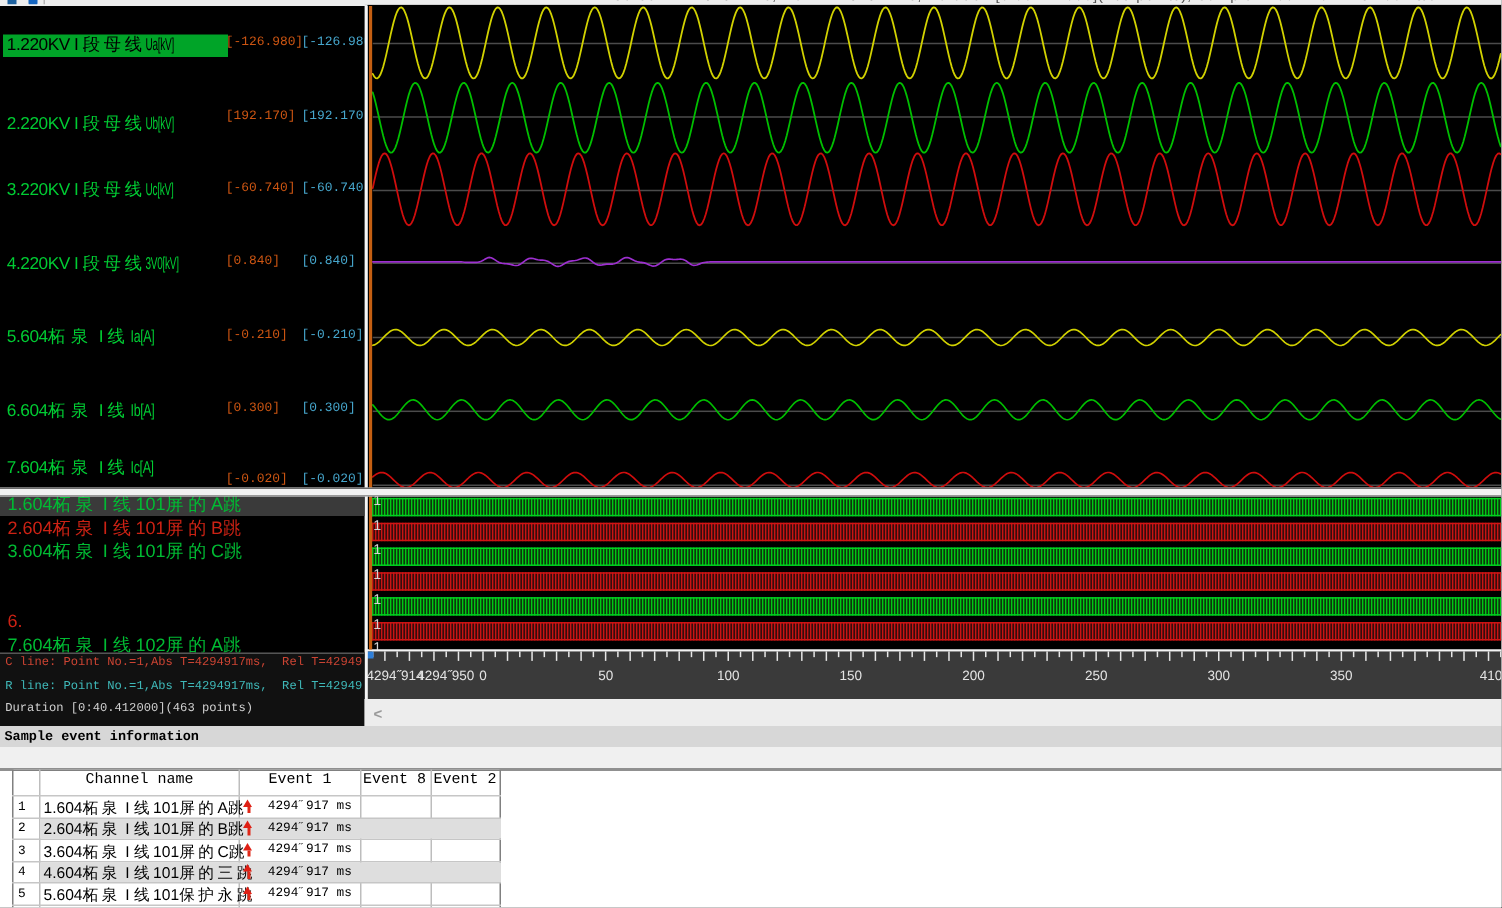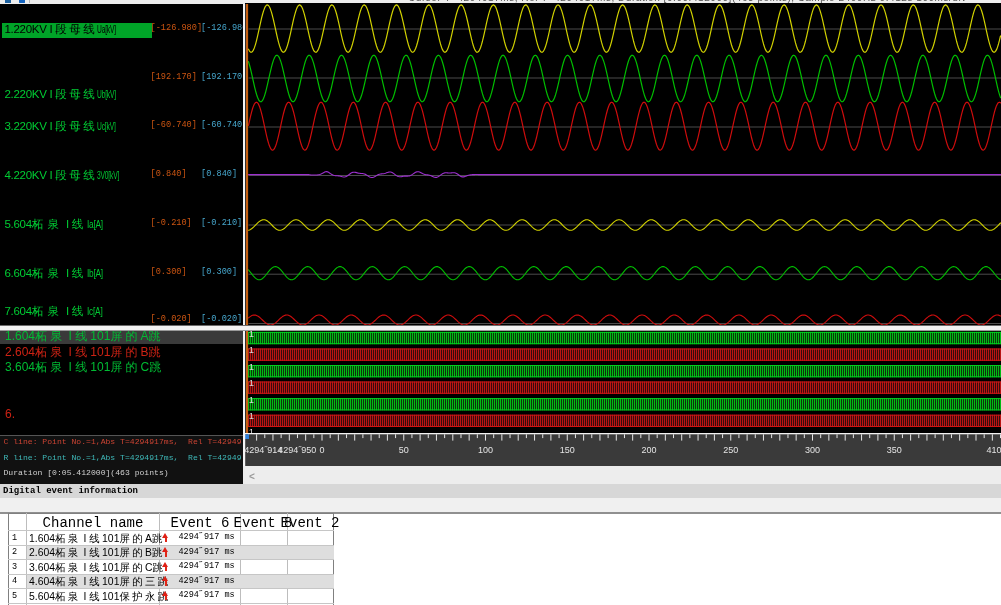--- a/index.html
+++ b/index.html
@@ -1,19 +1,19 @@
 <!DOCTYPE html>
 <html><head><meta charset="utf-8"><style>
 *{margin:0;padding:0;box-sizing:border-box}
 html,body{width:1001px;height:605px;overflow:hidden;background:#f0f0f0;font-family:"Liberation Sans",sans-serif}
 .al{position:absolute;left:4.5px;font-size:11.5px;white-space:pre;letter-spacing:-0.3px}
 .av{position:absolute;font-family:"Liberation Mono",monospace;font-size:8.6px;white-space:pre}
 .dl{position:absolute;left:5px;font-size:12px;white-space:pre}
 .st{position:absolute;left:3.5px;width:238px;overflow:hidden;font-family:"Liberation Mono",monospace;font-size:8.1px;white-space:pre}
-.th{position:absolute;transform:translateX(-50%);font-family:"Liberation Mono",monospace;font-size:14px;color:#000;white-space:pre}
+.th{position:absolute;transform:translateX(-50%);font-family:"Liberation Mono",monospace;font-size:10px;color:#000;white-space:pre}
 .tn{position:absolute;font-family:"Liberation Mono",monospace;font-size:8.5px;color:#000}
 .tc{position:absolute;font-size:10.4px;color:#000;white-space:pre}
 .tt{position:absolute;font-family:"Liberation Mono",monospace;font-size:8.5px;color:#000;white-space:pre}
 </style></head>
 <body>
 <div style="position:absolute;left:0;top:0;width:1001px;height:605px;overflow:hidden">
 <svg style="position:absolute;left:243px;top:3px" width="758" height="463" viewBox="243 3 758 463">
 <defs>
 <clipPath id="an">
           <rect x="243" y="3" width="758" height="322"></rect>
@@ -184,21 +184,21 @@
       <rect x="243" y="433" width="1.6" height="5.2" fill="#c06018"></rect>
       <rect x="244.6" y="434.4" width="4.4" height="4.6" fill="#2f7fd9"></rect>
 <rect x="243" y="4" width="2.2" height="462" fill="#f5f5f5"></rect>
       <rect x="246" y="4" width="2.1" height="429" fill="#c45f12"></rect>
 </svg>
 <div style="position:absolute;left:0;top:4px;width:243px;height:479.5px;background:#000"></div>
     <div style="position:absolute;left:2px;top:22.5px;width:150px;height:15px;background:#00a428"></div>
     <div class="al" style="top:22.0px;color:#000">1.220KV I <i style="font-style:normal;letter-spacing:2.5px">段母线</i><span style="display:inline-block;transform:scaleX(0.58);transform-origin:0 60%;white-space:pre">Ua[kV]</span></div>
     <div class="av" style="top:23.0px;left:150.5px;color:#cc5512">[-126.980]</div>
     <div class="av" style="top:23.0px;left:201px;color:#46a6cc;width:41.5px;overflow:hidden">[-126.980]</div>
-    <div class="al" style="top:87px;color:#00cc33">2.220KV I <i style="font-style:normal;letter-spacing:2.5px">段母线</i><span style="display:inline-block;transform:scaleX(0.58);transform-origin:0 60%;white-space:pre">Ub[kV]</span></div>
+    <div class="al" style="top:75px;color:#00cc33">2.220KV I <i style="font-style:normal;letter-spacing:2.5px">段母线</i><span style="display:inline-block;transform:scaleX(0.58);transform-origin:0 60%;white-space:pre">Ub[kV]</span></div>
     <div class="av" style="top:71.5px;left:150.5px;color:#cc5512">[192.170]</div>
     <div class="av" style="top:71.5px;left:201px;color:#46a6cc;width:41.5px;overflow:hidden">[192.170]</div>
     <div class="al" style="top:119.0px;color:#00cc33">3.220KV I <i style="font-style:normal;letter-spacing:2.5px">段母线</i><span style="display:inline-block;transform:scaleX(0.58);transform-origin:0 60%;white-space:pre">Uc[kV]</span></div>
     <div class="av" style="top:120.0px;left:150.5px;color:#cc5512">[-60.740]</div>
     <div class="av" style="top:120.0px;left:201px;color:#46a6cc;width:41.5px;overflow:hidden">[-60.740]</div>
     <div class="al" style="top:167.5px;color:#00cc33">4.220KV I <i style="font-style:normal;letter-spacing:2.5px">段母线</i><span style="display:inline-block;transform:scaleX(0.58);transform-origin:0 60%;white-space:pre">3V0[kV]</span></div>
     <div class="av" style="top:168.5px;left:150.5px;color:#cc5512">[0.840]</div>
     <div class="av" style="top:168.5px;left:201px;color:#46a6cc;width:41.5px;overflow:hidden">[0.840]</div>
     <div class="al" style="top:217.0px;color:#00cc33">5.604<i style="font-style:normal;letter-spacing:4.1px">柘泉</i> I <i style="font-style:normal;letter-spacing:4.1px">线</i><span style="display:inline-block;transform:scaleX(0.72);transform-origin:0 60%;white-space:pre">Ia[A]</span></div>
     <div class="av" style="top:218.0px;left:150.5px;color:#cc5512">[-0.210]</div>
@@ -207,54 +207,55 @@
     <div class="av" style="top:267.0px;left:150.5px;color:#cc5512">[0.300]</div>
     <div class="av" style="top:267.0px;left:201px;color:#46a6cc;width:41.5px;overflow:hidden">[0.300]</div>
     <div class="al" style="top:304px;color:#00cc33">7.604<i style="font-style:normal;letter-spacing:4.1px">柘泉</i> I <i style="font-style:normal;letter-spacing:4.1px">线</i><span style="display:inline-block;transform:scaleX(0.72);transform-origin:0 60%;white-space:pre">Ic[A]</span></div>
     <div class="av" style="top:313.5px;left:150.5px;color:#cc5512">[-0.020]</div>
     <div class="av" style="top:313.5px;left:201px;color:#46a6cc;width:41.5px;overflow:hidden">[-0.020]</div>
     <div style="position:absolute;left:0;top:327.5px;width:243px;height:16.7px;background:#3a3a3a"></div>
     <div class="dl" style="top:328.0px;color:#00bb33">1.604<i style="font-style:normal;letter-spacing:3.1px">柘泉</i> I <i style="font-style:normal;letter-spacing:3.1px">线</i>101<i style="font-style:normal;letter-spacing:3.1px">屏的</i>A<i style="font-style:normal;letter-spacing:3.1px">跳</i></div>
     <div class="dl" style="top:343.7px;color:#cc2214">2.604<i style="font-style:normal;letter-spacing:3.1px">柘泉</i> I <i style="font-style:normal;letter-spacing:3.1px">线</i>101<i style="font-style:normal;letter-spacing:3.1px">屏的</i>B<i style="font-style:normal;letter-spacing:3.1px">跳</i></div>
     <div class="dl" style="top:359.4px;color:#00bb33">3.604<i style="font-style:normal;letter-spacing:3.1px">柘泉</i> I <i style="font-style:normal;letter-spacing:3.1px">线</i>101<i style="font-style:normal;letter-spacing:3.1px">屏的</i>C<i style="font-style:normal;letter-spacing:3.1px">跳</i></div>
     <div class="dl" style="top:406.5px;color:#cc2214">6.</div>
+    <div class="dl" style="top:422.2px;color:#00bb33">7.604<i style="font-style:normal;letter-spacing:3.1px">柘泉</i> I <i style="font-style:normal;letter-spacing:3.1px">线</i>102<i style="font-style:normal;letter-spacing:3.1px">屏的</i>A<i style="font-style:normal;letter-spacing:3.1px">跳</i></div>
     <div style="position:absolute;left:0;top:434.5px;width:243px;height:49px;background:#111;border-top:1px solid #555"></div>
     <div class="st" style="top:437.4px;color:#cc4433">C line: Point No.=1,Abs T=4294917ms,  Rel T=4294917ms</div>
     <div class="st" style="top:452.8px;color:#3fb9b9">R line: Point No.=1,Abs T=4294917ms,  Rel T=4294917ms</div>
-    <div class="st" style="top:468px;color:#d0d0d0">Duration [0:05.412000](463 points)</div>
+    <div class="st" style="top:468px;color:#d0d0d0">Duration [0:40.412000](463 points)</div>
 <div style="position:absolute;left:0;top:325px;width:1001px;height:5.5px;background:#f2f2f2;border-top:1px solid #6a6a6a;border-bottom:1px solid #999"></div>
 <div style="position:absolute;left:0;top:0;width:1001px;height:2.9px;background:#ededed;overflow:hidden">
       <div style="position:absolute;left:4.5px;top:0;width:6.5px;height:4px;background:#1e62a0"></div>
       <div style="position:absolute;left:19px;top:0;width:6px;height:4px;background:#1565c0;border-radius:0 0 2px 2px"></div>
       <div style="position:absolute;left:28.5px;top:0;width:1px;height:4px;background:#b5b5b5"></div>
       <div style="position:absolute;left:408px;top:-7.8px;width:600px;font:10px 'Liberation Sans';color:#555;letter-spacing:.55px">Cursor T=4294917ms, Rel T=4294917ms, Duration [0:00.412000](463 points), Sample 2400Hz  0.412s  100ms/div</div>
     </div>
     <div style="position:absolute;left:0;top:2.9px;width:245.2px;height:1.1px;background:#ededed"></div>
 <div style="position:absolute;left:243px;top:466px;width:758px;height:17.5px;background:#ededed"></div>
     <div style="position:absolute;left:249px;top:470.5px;width:10px;height:11px;color:#9a9a9a;font:bold 10px 'Liberation Sans'">&lt;</div>
     <div style="position:absolute;left:0;top:483.5px;width:1001px;height:14px;background:#d7d7d7"></div>
-    <div style="position:absolute;left:3px;top:486.3px;font:bold 9px 'Liberation Mono';color:#000">Digital event information</div>
+    <div style="position:absolute;left:3px;top:486.3px;font:bold 9px 'Liberation Mono';color:#000">Sample event information</div>
     <div style="position:absolute;left:0;top:497.5px;width:1001px;height:14.8px;background:#f0f0f0"></div>
     <div style="position:absolute;left:0;top:512.3px;width:1001px;height:1.3px;background:#909090"></div>
     <div style="position:absolute;left:0;top:513.6px;width:1001px;height:91.4px;background:#fff"></div>
 <div style="position:absolute;left:7.5px;top:513.0px;width:326.7px;height:92px;border:1px solid #808080;border-bottom:none;background:#fff"></div>
     <div style="position:absolute;left:26px;top:513.0px;width:1px;height:92px;background:#bdbdbd"></div>
     <div style="position:absolute;left:159.4px;top:513.0px;width:1px;height:92px;background:#bdbdbd"></div>
     <div style="position:absolute;left:239.5px;top:513.0px;width:1px;height:92px;background:#bdbdbd"></div>
     <div style="position:absolute;left:287px;top:513.0px;width:1px;height:92px;background:#bdbdbd"></div>
     <div style="position:absolute;left:7.5px;top:530.4px;width:326.7px;height:1px;background:#c6c6c6"></div>
     <div style="position:absolute;left:7.5px;top:544.9px;width:326.7px;height:1px;background:#c6c6c6"></div>
     <div style="position:absolute;left:7.5px;top:559.4px;width:326.7px;height:1px;background:#c6c6c6"></div>
     <div style="position:absolute;left:7.5px;top:573.9px;width:326.7px;height:1px;background:#c6c6c6"></div>
     <div style="position:absolute;left:7.5px;top:588.4px;width:326.7px;height:1px;background:#c6c6c6"></div>
     <div style="position:absolute;left:7.5px;top:602.9px;width:326.7px;height:1px;background:#c6c6c6"></div>
     <div style="position:absolute;left:26.5px;top:545.9px;width:307.7px;height:13.5px;background:#dedede"></div>
     <div style="position:absolute;left:26.5px;top:574.9px;width:307.7px;height:13.5px;background:#dedede"></div>
     <div class="th" style="left:93px;top:515.4px">Channel name</div>
-    <div class="th" style="left:200px;top:515.4px">Event 6</div>
+    <div class="th" style="left:200px;top:515.4px">Event 1</div>
     <div class="th" style="left:263px;top:515.4px">Event 8</div>
     <div class="th" style="left:310px;top:515.4px">Event 2</div>
     <div class="tn" style="left:12px;top:532.7px">1</div>
     <div class="tc" style="left:29px;top:531.7px">1.604<i style="font-style:normal;letter-spacing:2.4px">柘泉</i> I <i style="font-style:normal;letter-spacing:2.4px">线</i>101<i style="font-style:normal;letter-spacing:2.4px">屏的</i>A<i style="font-style:normal;letter-spacing:2.4px">跳</i></div>
     <div style="position:absolute;left:161.5px;top:532.7px;width:0;height:0;border-left:3.5px solid transparent;border-right:3.5px solid transparent;border-bottom:5px solid #df2015"></div>
     <div style="position:absolute;left:164.5px;top:537.7px;width:2px;height:4.5px;background:#e02818"></div>
     <div class="tt" style="left:178.5px;top:532.3px">4294˝917 ms</div>
     <div class="tn" style="left:12px;top:547.2px">2</div>
     <div class="tc" style="left:29px;top:546.2px">2.604<i style="font-style:normal;letter-spacing:2.4px">柘泉</i> I <i style="font-style:normal;letter-spacing:2.4px">线</i>101<i style="font-style:normal;letter-spacing:2.4px">屏的</i>B<i style="font-style:normal;letter-spacing:2.4px">跳</i></div>
     <div style="position:absolute;left:161.5px;top:547.2px;width:0;height:0;border-left:3.5px solid transparent;border-right:3.5px solid transparent;border-bottom:5px solid #df2015"></div>

